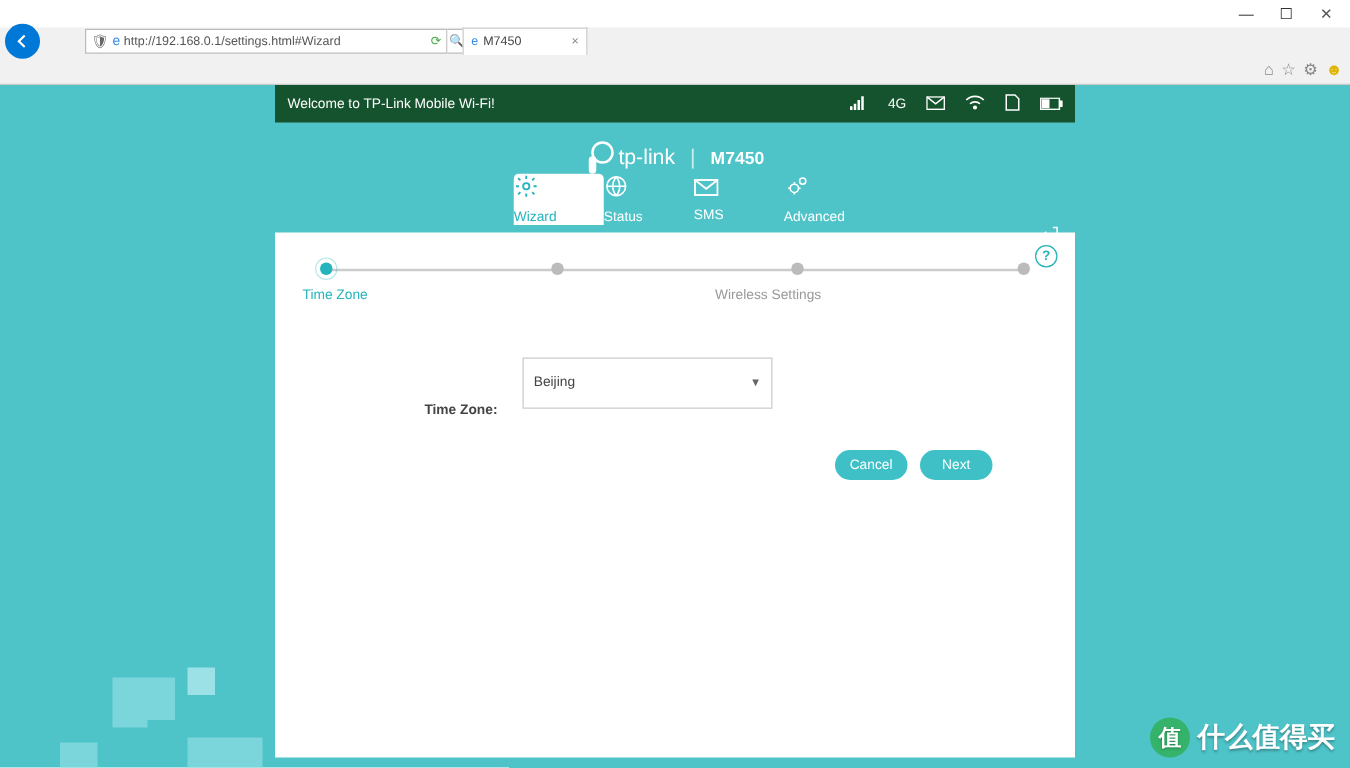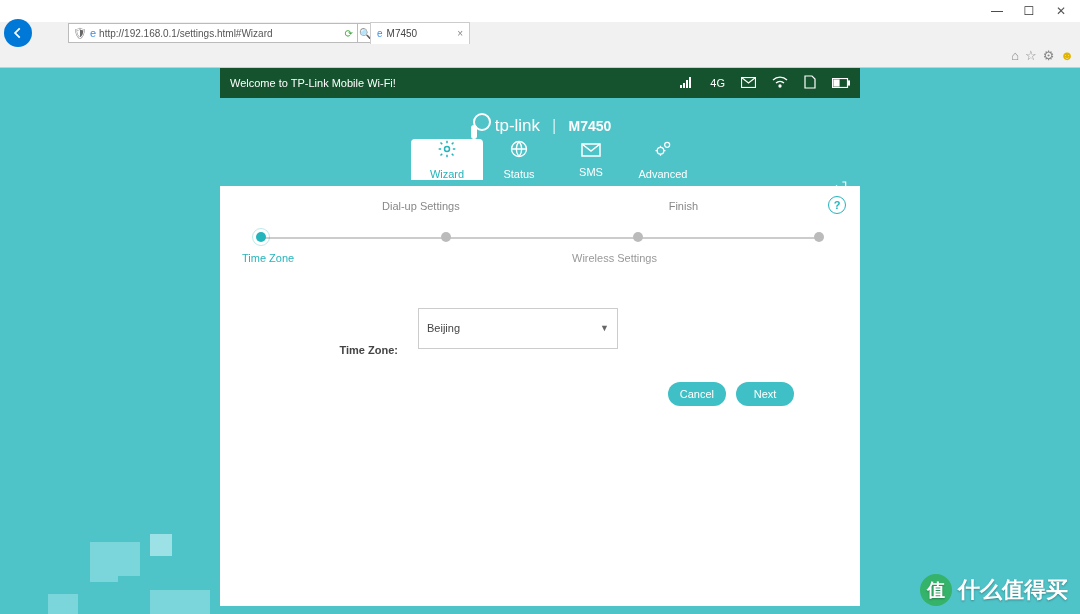--- a/index.html
+++ b/index.html
@@ -30,21 +30,21 @@
   .topbar .status-icons .label4g { font-size:11px; }
 
   .header { width:640px; margin:15px auto; height:58px; display:flex; align-items:center; color:#fff;flex-direction:column; }
   .brand { display:flex; align-items:center; gap:6px; font-size:17px; font-weight:300; padding-left:2px;}
   .brand .logo { width:18px; height:26px; position:relative; }
   .brand .logo::before { content:""; position:absolute; width:14px; height:14px; border:2.5px solid #fff; border-radius:50%; left:2px; top:0;}
   .brand .logo::after { content:""; position:absolute; width:6px; height:14px; background:#fff; border-radius:3px; left:0; top:12px;}
   .brand .divider { opacity:.7; margin:0 6px;}
   .brand .model { font-weight:600; font-size:14px;}
   .navtabs { margin-left:30px; display:flex; height:100%; }
-  .navtab { width:72px; display:flex; flex-direction:column; align-items:center; justify-content:center; gap:4px; font-size:11px; color:#fff; cursor:pointer; position:relative;}
+  .navtab { width:72px; display:flex; flex-direction:column; align-items:flex-start; justify-content:center; gap:4px; font-size:11px; color:#fff; cursor:pointer; position:relative;}
   .navtab .ic { font-size:18px; }
   .navtab.active { background:#fff; color:#24b4bb; border-top-left-radius:4px; border-top-right-radius:4px;}
   .logout { margin-left:auto; display:flex; flex-direction:column; align-items:center; gap:2px; font-size:10px; color:#fff; cursor:pointer; padding-right:4px;}
   .logout .ic { font-size:16px; }
 
   .panel { width:640px; margin:0 auto; background:#fff; min-height:420px; padding:14px 22px 20px; position:relative;}
   .crumbs { display:flex; justify-content:space-between; font-size:11px; color:#888; padding:0 140px 10px;}
   .help { position:absolute; right:14px; top:10px; width:18px; height:18px; border:1.5px solid #24b4bb; color:#24b4bb; border-radius:50%; display:flex; align-items:center; justify-content:center; font-size:11px; font-weight:bold; cursor:pointer;}
 
   .stepper { position:relative; height:14px; margin:10px 6px 4px;}
@@ -220,24 +220,20 @@
             <path d="M14 3h5v18h-5"></path>
             <path d="M10 12H3M6 8l-4 4 4 4"></path>
           </svg>
       </span>
       <span>Logout</span>
     </div>
   </div>
 
   <div class="panel">
     <div class="help">?</div>
-    <div class="crumbs">
-      <span>Dial-up Settings</span>
-      <span>Finish</span>
-    </div>
 
     <div class="stepper">
       <div class="line"></div>
         <div class="lineactive"></div>
       <div class="dot d1"></div>
       <div class="dot d2"></div>
       <div class="dot d3"></div>
       <div class="dot d4"></div>
     </div>
     <div class="steplabels">

